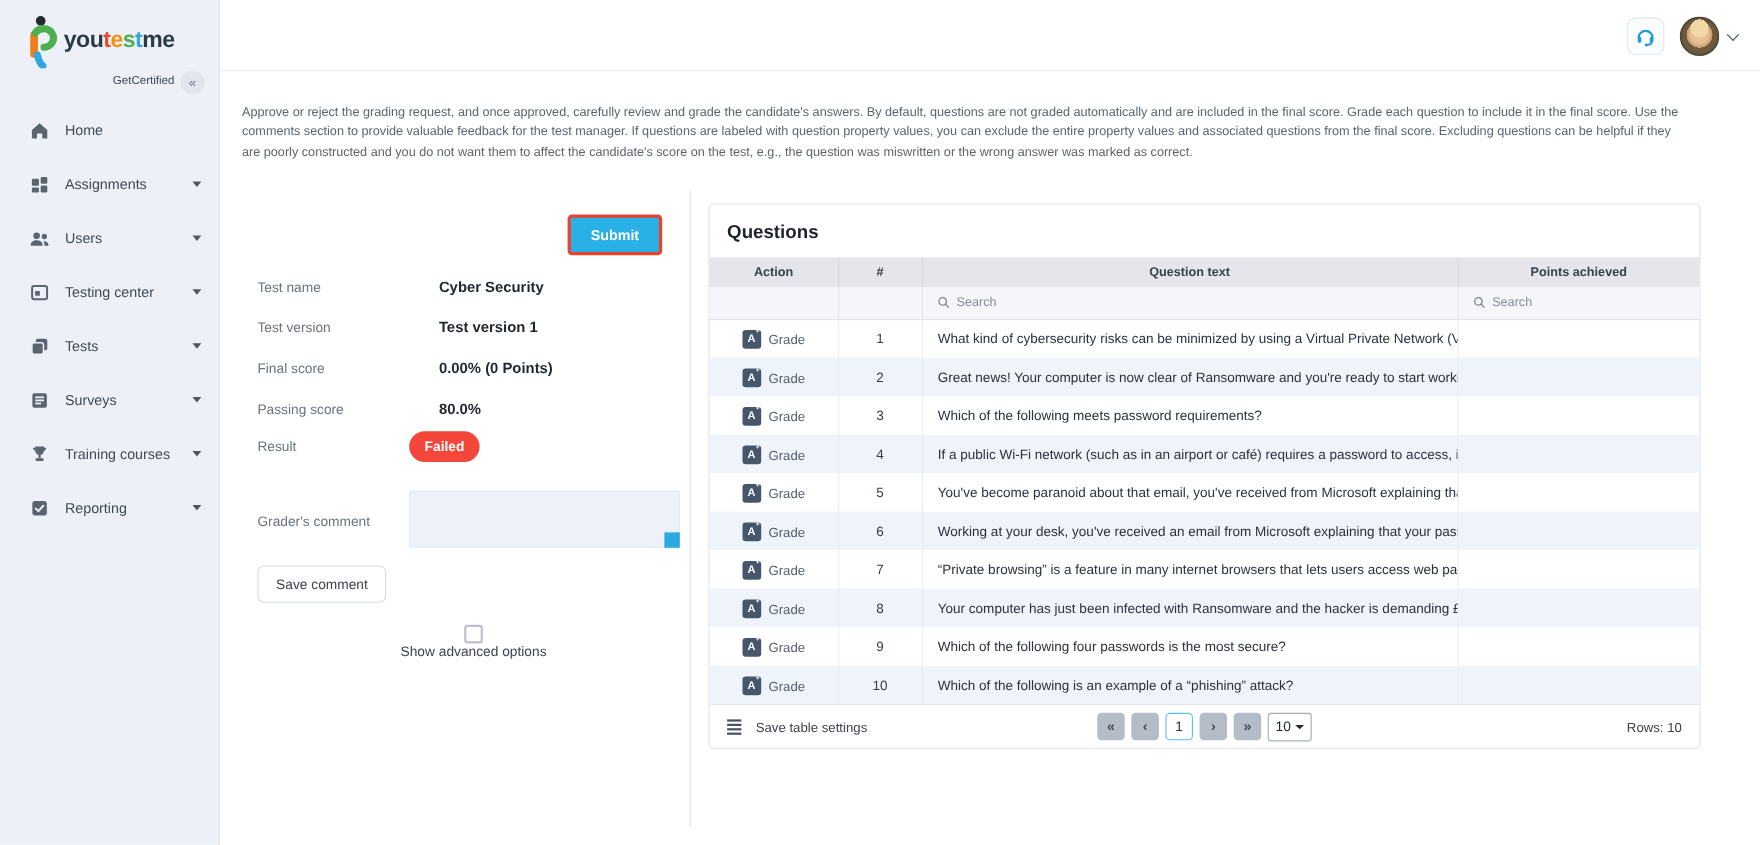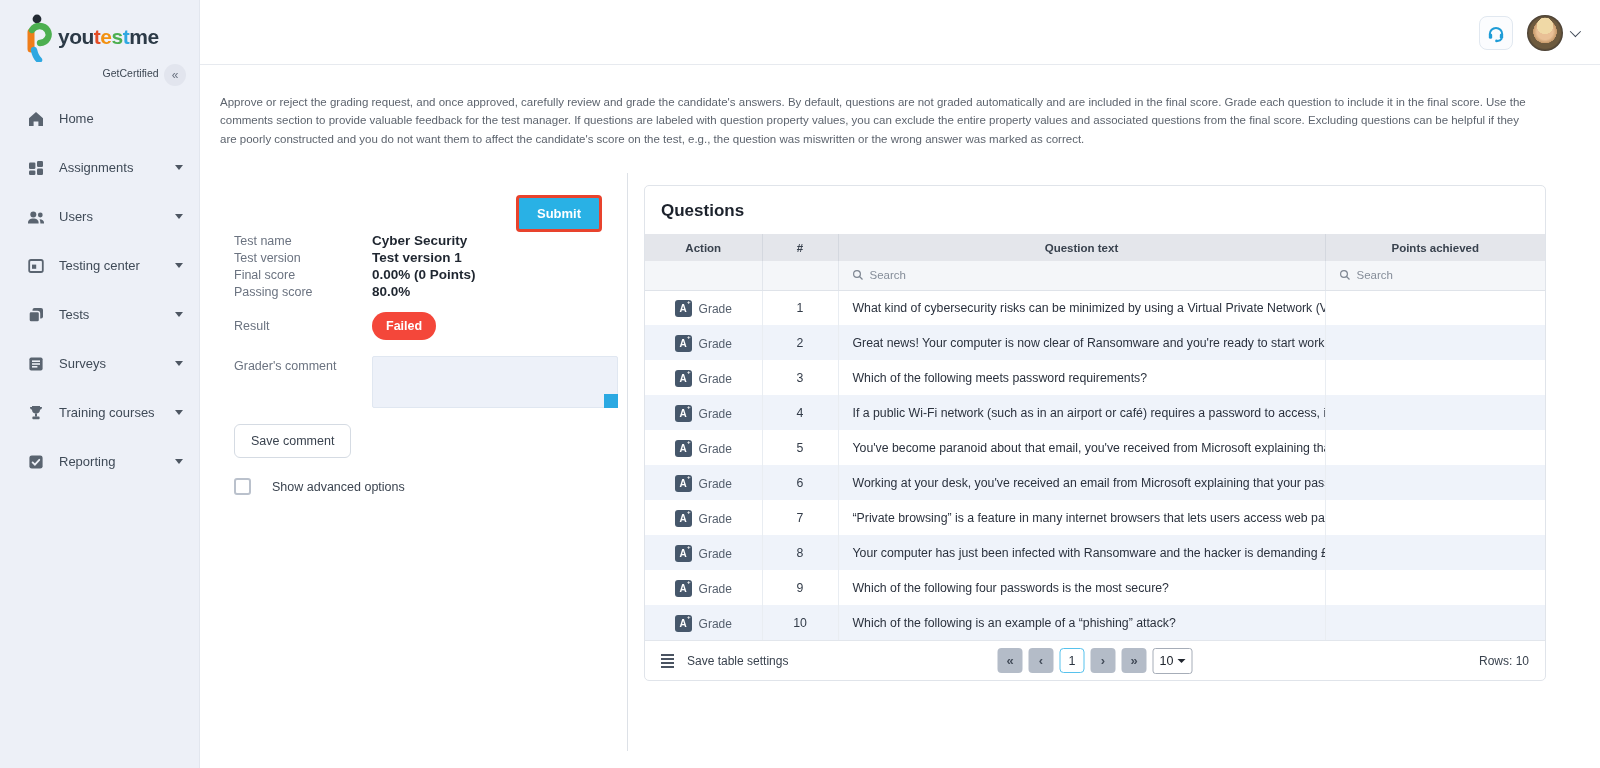--- a/index.html
+++ b/index.html
@@ -48,33 +48,33 @@
   .description { margin:28px 62px 0 20px; font-size:11.5px; line-height:1.6; color:#5d646e; }
 
   .panes { display:flex; margin-top:25px; }
   .left-pane { width:428px; border-right:1px solid #dde1e7; min-height:578px; padding-left:34px; }
   .right-pane { flex:1; padding-left:16px; }
 
   .submit-row { display:flex; justify-content:flex-end; padding-right:25px; margin-top:22px; }
   .submit-btn { width:86px; height:37px; background:#29b1e5; color:#fff; font-size:13px; font-weight:bold;
     border:3px solid #e8432d; border-radius:4px; display:flex; align-items:center; justify-content:center; cursor:pointer; }
 
-  .field-row { display:flex; align-items:center; margin-top:0; min-height:17px; }
+  .field-row { display:flex; align-items:center; margin-top:20px; min-height:17px;gap:27px; }
   .field-row:first-of-type { margin-top:18px; }
   .field-label { width:138px; font-size:12.5px; color:#6b7380; }
   .field-value { font-size:13.5px; font-weight:bold; color:#1f2630; }
   .result-row { display:flex; align-items:center; margin-top:12px; }
   .result-badge { background:#f4473a; color:#fff; font-size:12.5px; font-weight:bold; padding:7px 14px; border-radius:16px; }
-  .comment-row { display:flex; align-items:flex-start; margin-top:16px; }
+  .comment-row { display:flex; align-items:center; margin-top:26px; }
   .comment-box { position:relative; width:246px; height:52px; background:#edf1f9; border:1px solid #e0e7f1; border-radius:2px; cursor:text; }
   .comment-resize { position:absolute; right:-1px; bottom:-1px; width:14px; height:14px; background:#2ba9e2; }
   .save-comment-row { display:flex; justify-content:flex-start; padding-right:25px; margin-top:16px; }
   .save-comment-btn { background:#fff; border:1px solid #d5dbe3; border-radius:6px; padding:9px 16px;
     font-size:12.5px; color:#3a434f; cursor:pointer; }
-  .advanced-row { display:flex; align-items:center; gap:21px; margin-top:20px; }
+  .advanced-row { display:flex; align-items:center; gap:0; margin-top:20px;flex-direction:column; }
   .checkbox { width:17px; height:17px; border:2px solid #bac1cc; border-radius:3px; background:#fff; cursor:pointer; }
   .advanced-label { font-size:12.5px; color:#3b4450; }
 
   
   .panel { width:902px; margin-top:12px; border:1px solid #e0e4ea; border-radius:5px; background:#fff; }
   .panel-title { padding:15px 16px 13px; font-size:17px; font-weight:bold; color:#1c222c; }
   table.qtable { border-collapse:collapse; table-layout:fixed; width:100%; }
   .qtable th { background:#e4e6eb; height:27px; font-size:11.5px; font-weight:bold; color:#39424e; text-align:center;
     border-right:1px solid #d4d8df;margin-left:43px; }
   .qtable th:last-child { border-right:none; }

